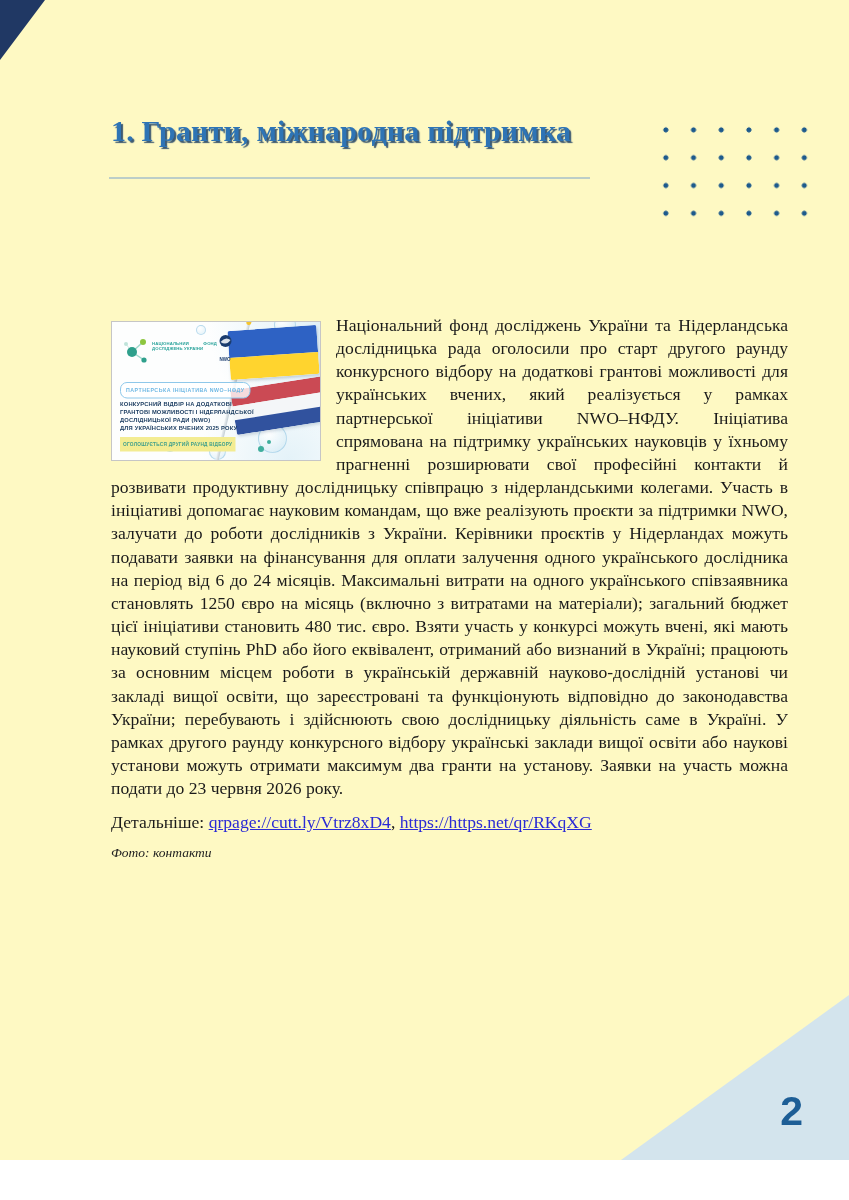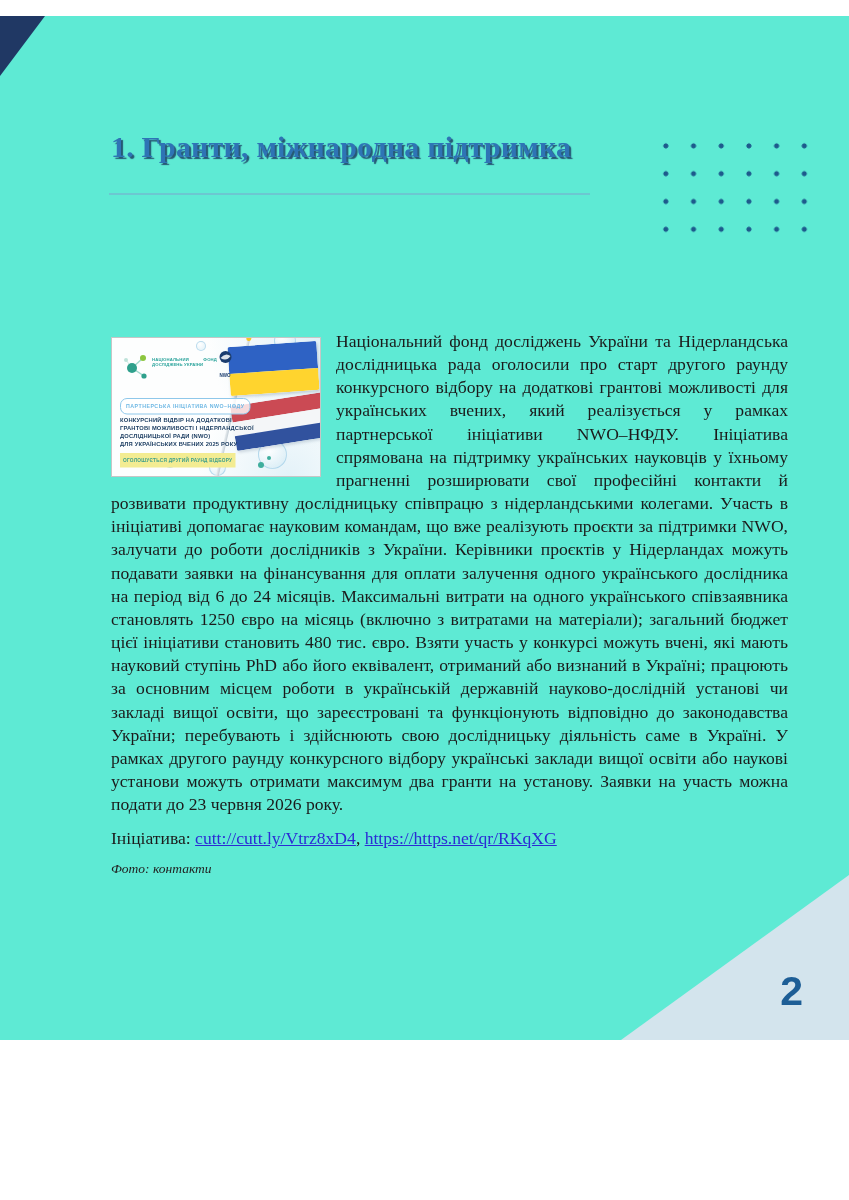--- a/index.html
+++ b/index.html
@@ -1,18 +1,18 @@
 <!DOCTYPE html>
 <html><head>
 <meta charset="utf-8">
 <style>
   html,body{margin:0;padding:0;background:#ffffff;}
   .page{
-    position:relative; width:849px; height:1024px; margin:16px auto;
-    background:#5eead4; overflow:hidden;
+    position:relative; width:849px; height:1160px; margin:0 auto;
+    background:#fef9c3; overflow:hidden;
     font-family:"Liberation Serif","DejaVu Serif",serif;
   }
   
   .corner-tl{
     position:absolute; left:0; top:0; width:45px; height:60px;
     background:#203864;
     -webkit-clip-path:polygon(0 0,100% 0,0 100%); clip-path:polygon(0 0,100% 0,0 100%);
   }
   
   .heading{
@@ -171,21 +171,21 @@
 
       <span class="mol2">
         <i style="left:0; top:6px; width:6px; height:6px;"></i>
         <i style="left:9px; top:0; width:4px; height:4px;"></i>
       </span>
     </div>
 
     <span class="body-text">Національний фонд досліджень України та Нідерландська дослідницька рада оголосили про старт другого раунду конкурсного відбору на додаткові грантові можливості для українських вчених, який реалізується у рамках партнерської ініціативи NWO–НФДУ. Ініціатива спрямована на підтримку українських науковців у їхньому прагненні розширювати свої професійні контакти й розвивати продуктивну дослідницьку співпрацю з нідерландськими колегами. Участь в ініціативі допомагає науковим командам, що вже реалізують проєкти за підтримки NWO, залучати до роботи дослідників з України. Керівники проєктів у Нідерландах можуть подавати заявки на фінансування для оплати залучення одного українського дослідника на період від 6 до 24 місяців. Максимальні витрати на одного українського співзаявника становлять 1250 євро на місяць (включно з витратами на матеріали); загальний бюджет цієї ініціативи становить 480 тис. євро. Взяти участь у конкурсі можуть вчені, які мають науковий ступінь PhD або його еквівалент, отриманий або визнаний в Україні; працюють за основним місцем роботи в українській державній науково-дослідній установі чи закладі вищої освіти, що зареєстровані та функціонують відповідно до законодавства України; перебувають і здійснюють свою дослідницьку діяльність саме в Україні. У рамках другого раунду конкурсного відбору українські заклади вищої освіти або наукові установи можуть отримати максимум два гранти на установу. Заявки на участь можна подати до 23 червня 2026 року.</span>
 
     <p class="details">
-      <span>Ініціатива: </span><a href="#">cutt://cutt.ly/Vtrz8xD4</a><span>, </span><a href="#">https://https.net/qr/RKqXG</a>
+      <span>Детальніше: </span><a href="#">qrpage://cutt.ly/Vtrz8xD4</a><span>, </span><a href="#">https://https.net/qr/RKqXG</a>
     </p>
 
     <p class="photo-credit">Фото: контакти</p>
   </div>
 
   <div class="corner-br"></div>
   <div class="page-num">2</div>
 
 </div>
 

